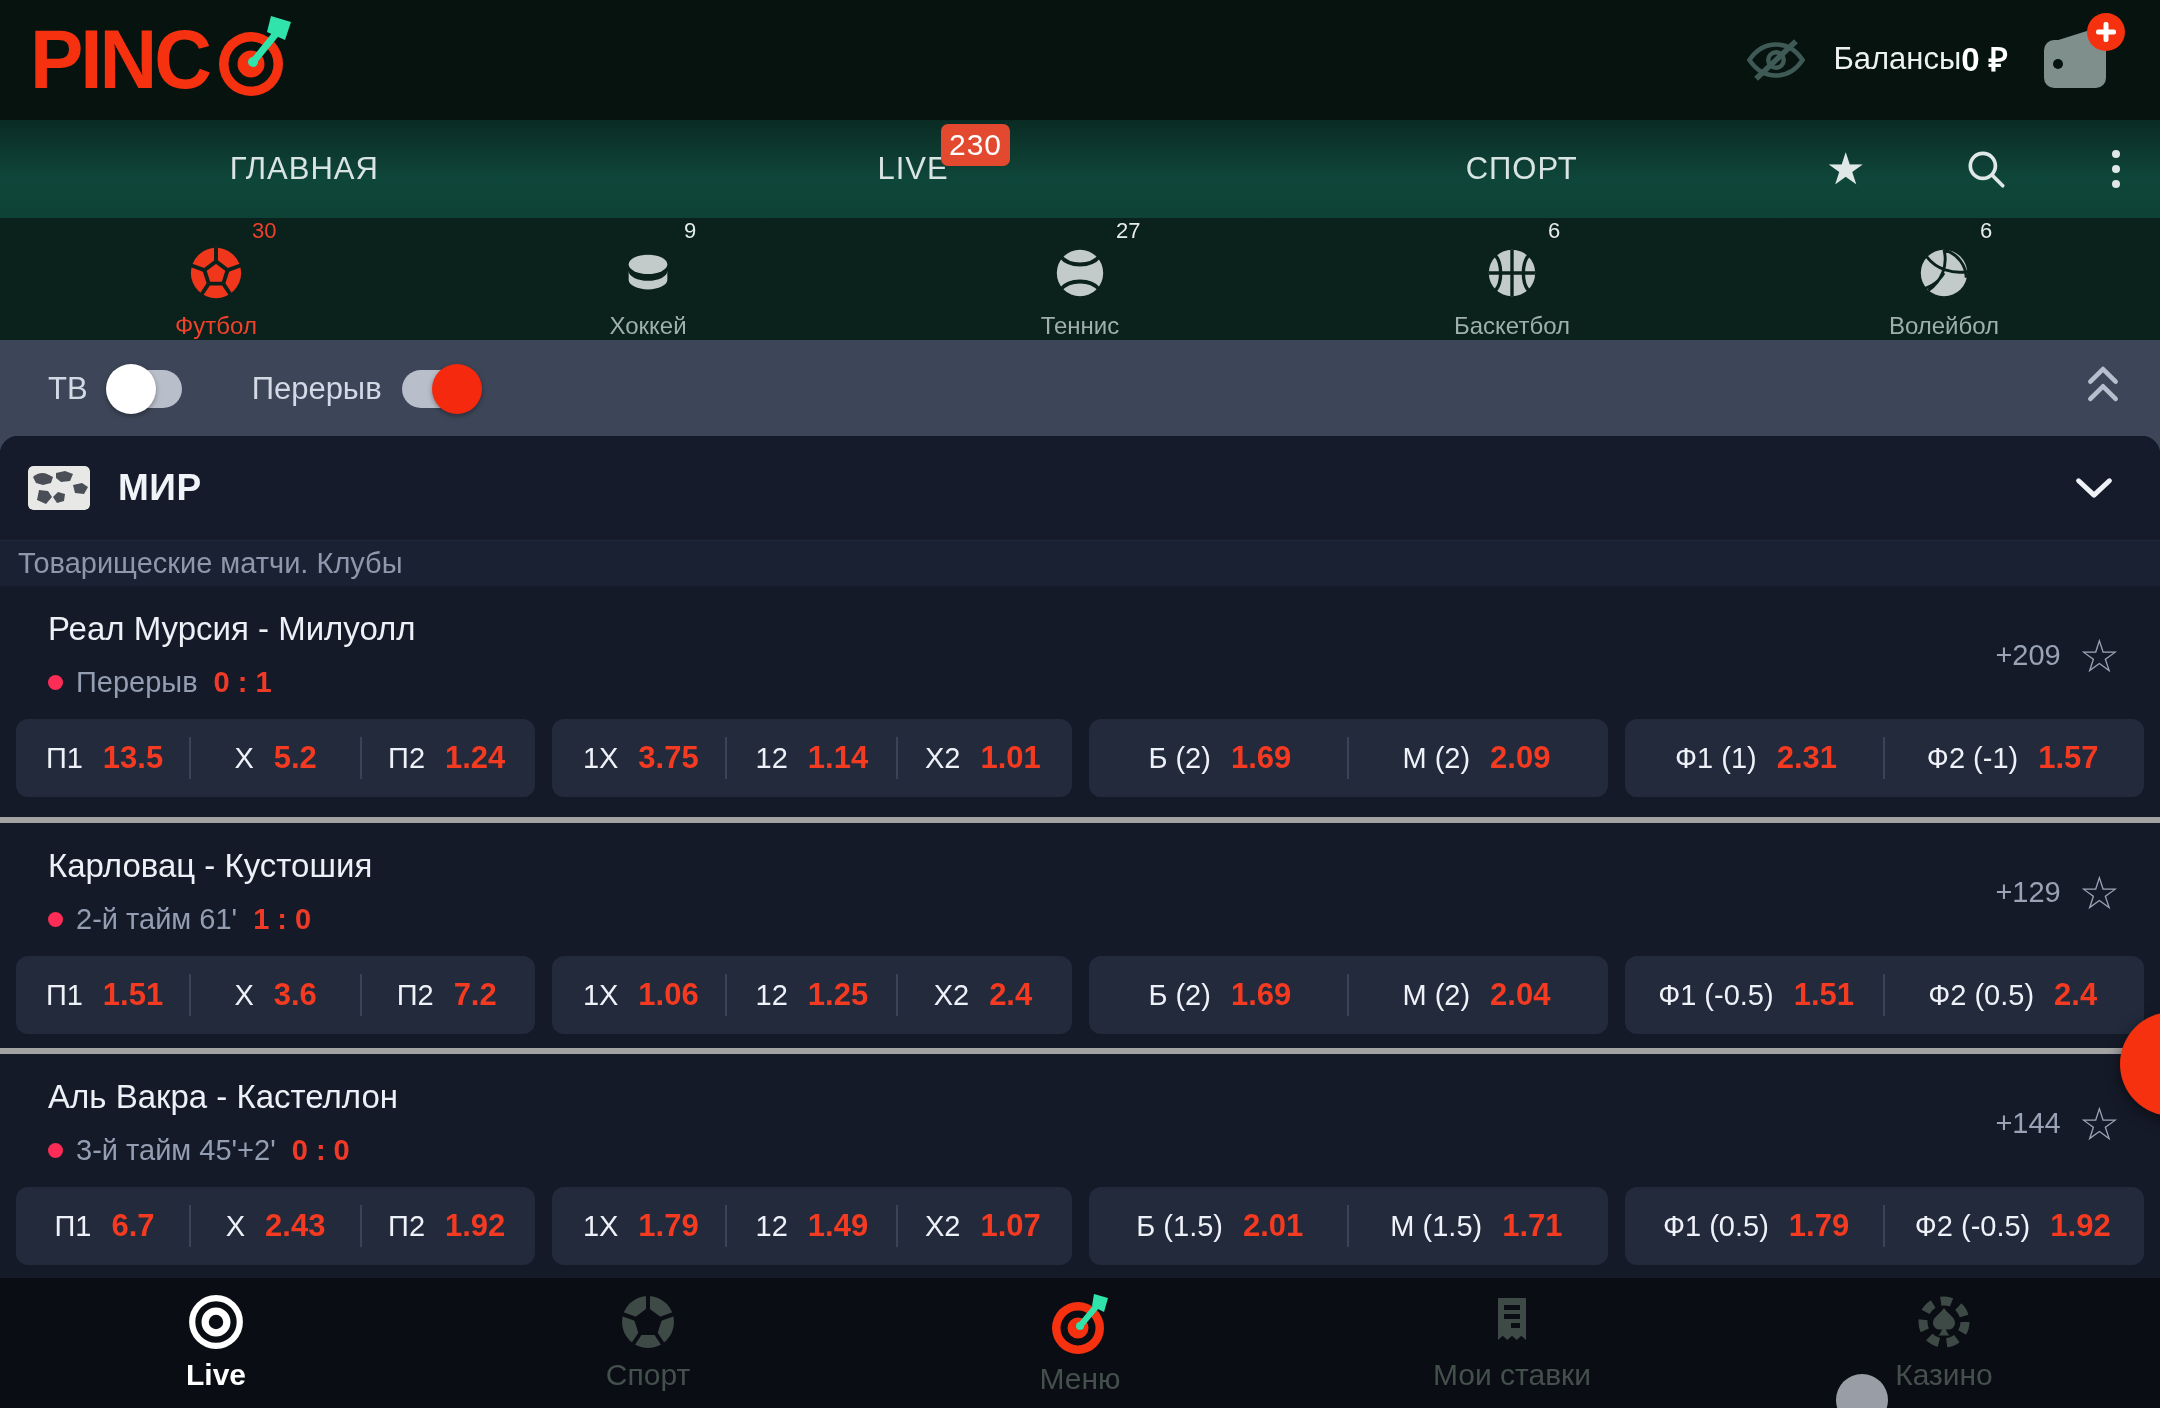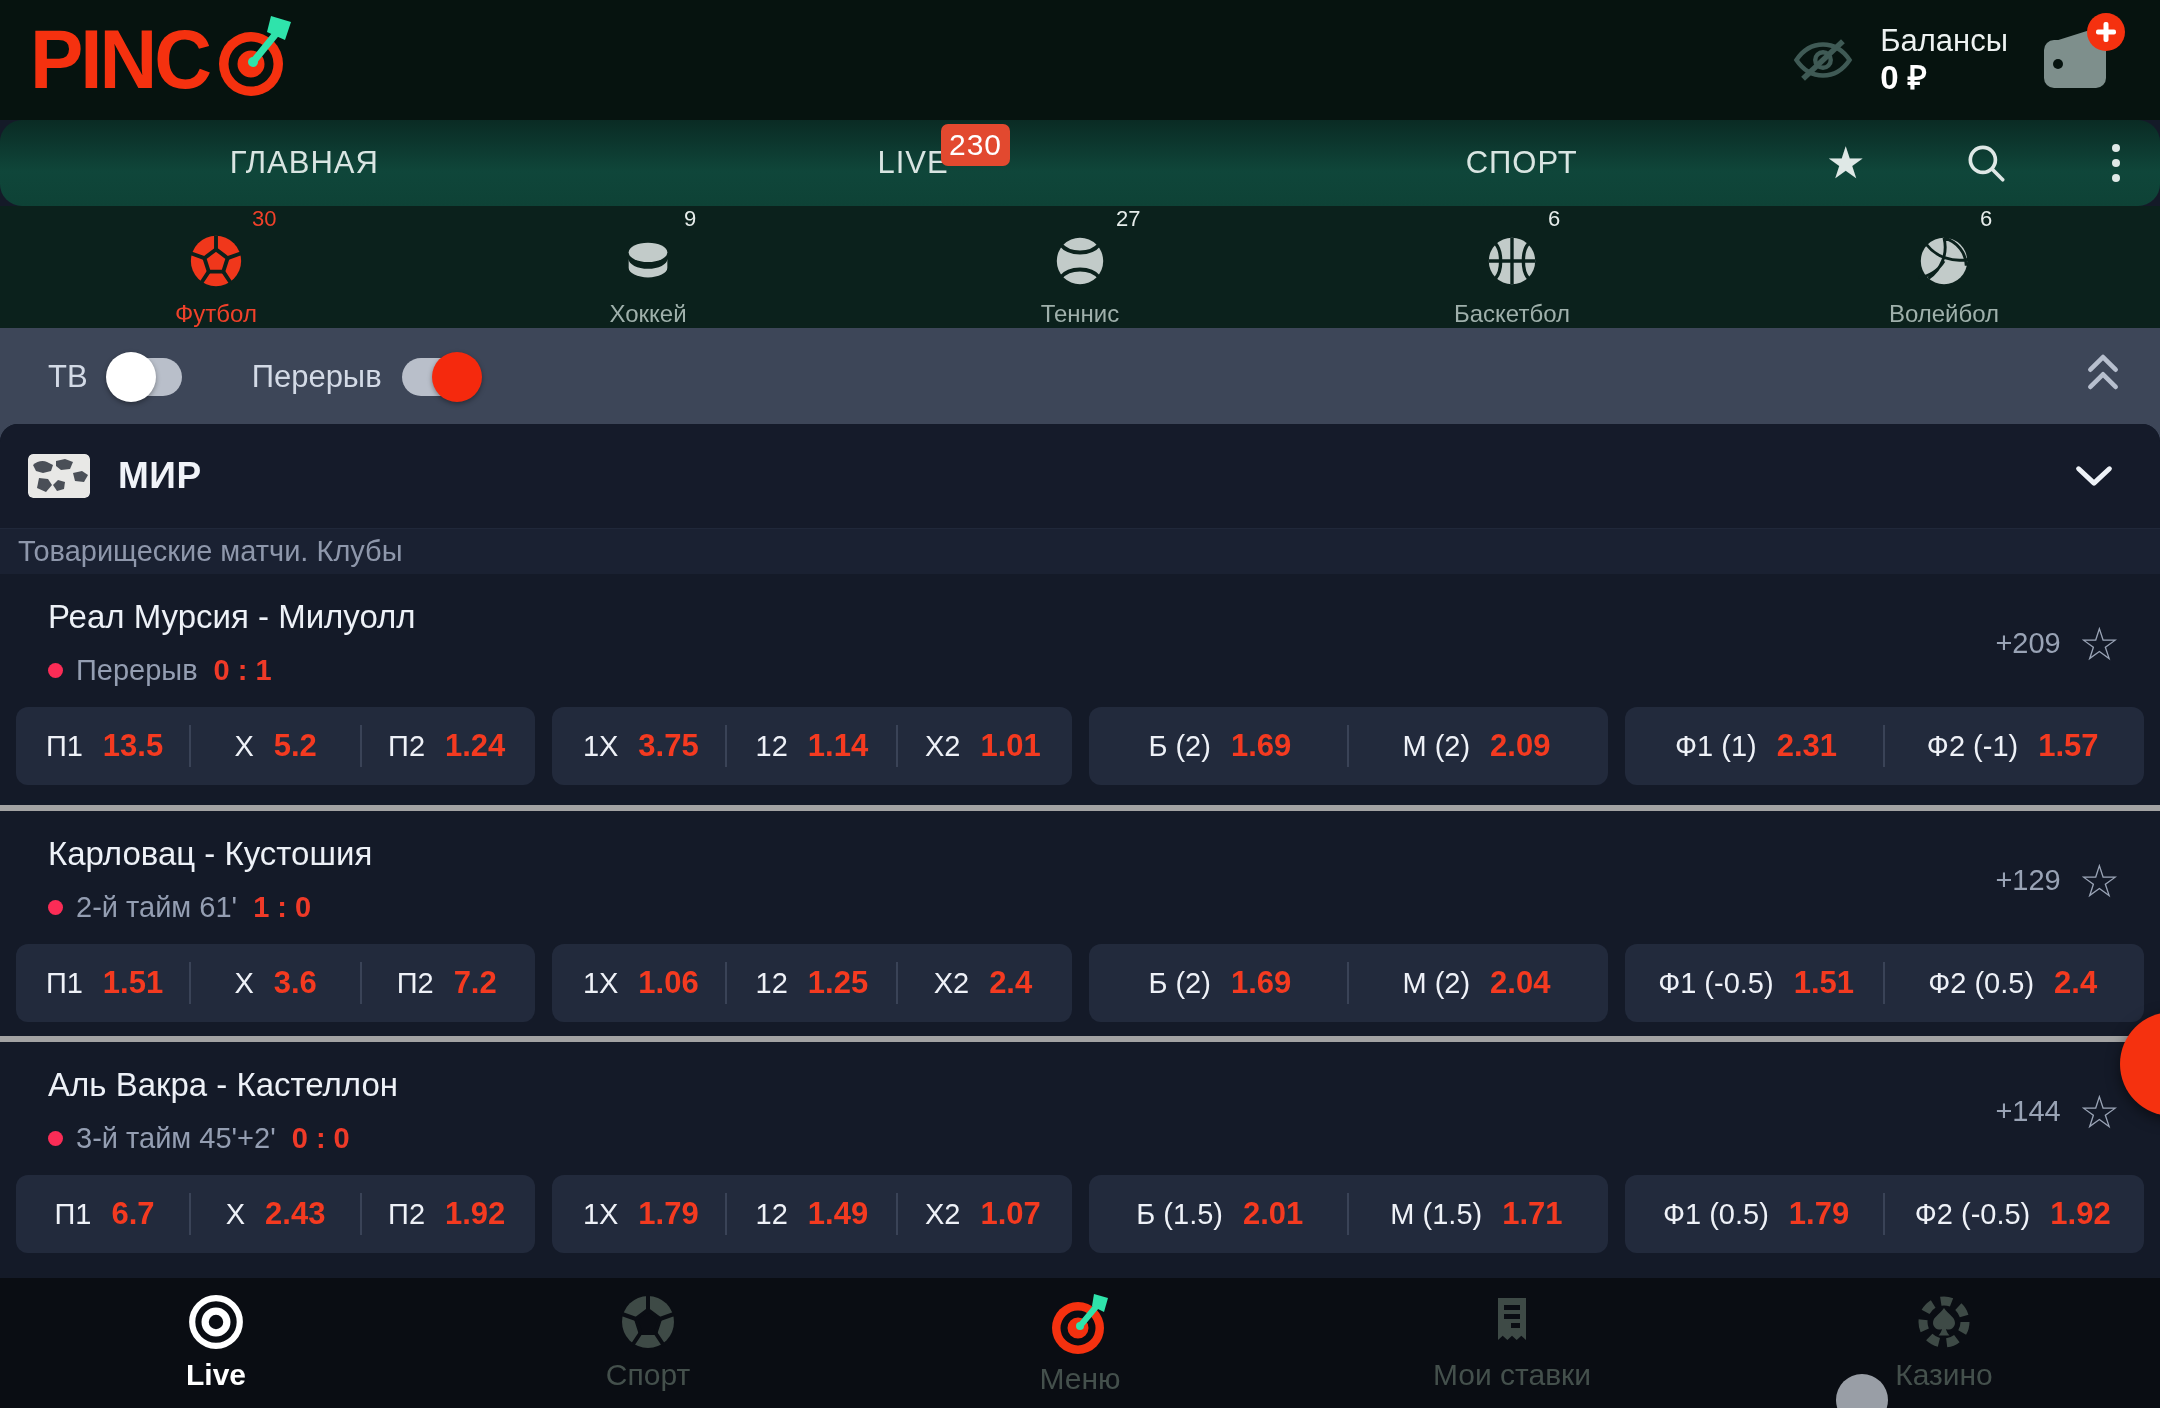--- a/index.html
+++ b/index.html
@@ -8,28 +8,28 @@
   .stage { position:relative; width:2160px; height:1408px; overflow:hidden; }
 
   
   .top-header { height:120px; background:#06130f; display:flex; align-items:center;
     justify-content:space-between; padding:0 40px 0 30px; position:relative; z-index:5; }
   .logo { display:flex; align-items:center; }
   .logo-text { color:#f5310f; font-size:80px; font-weight:800; letter-spacing:-3px;
     transform:scaleY(1.04); line-height:1; }
   .logo-target { margin-left:-2px; margin-top:-4px; }
   .header-right { display:flex; align-items:center; gap:26px; }
-  .balance-block { display:flex; flex-direction:column; align-items:flex-start; line-height:1.15; }
+  .balance-block { display:flex; flex-direction:row; align-items:flex-start; line-height:1.15; }
   .balance-label { color:#edf2f1; font-size:31px; }
   .balance-value { color:#ffffff; font-size:33px; font-weight:700; }
   .wallet-wrap { position:relative; width:86px; height:80px; }
 
   
-  .main-nav { height:86px; background:linear-gradient(180deg,#0a2b24 0%,#0f463a 60%,#0e4236 100%);
-    display:flex; align-items:center; position:relative; z-index:4;border-radius:22px; }
+  .main-nav { height:98px; background:linear-gradient(180deg,#0a2b24 0%,#0f463a 60%,#0e4236 100%);
+    display:flex; align-items:center; position:relative; z-index:4; }
   .nav-tabs { flex:1; display:flex; height:100%; }
   .nav-tab { flex:1; display:flex; align-items:center; justify-content:center;
     color:#d9e5e2; font-size:31px; letter-spacing:1px; position:relative; cursor:pointer; }
   .tab-badge { position:absolute; top:4px; left:calc(50% + 28px); background:#e2492f; color:#fff;
     font-size:30px; line-height:1; padding:6px 8px; border-radius:7px; font-weight:400; }
   .nav-icons { width:300px; display:flex; align-items:center; justify-content:space-between;
     margin-right:34px; }
   .nav-star { color:#dfe8e6; font-size:44px; line-height:1; cursor:pointer; }
   .kebab { display:flex; flex-direction:column; gap:7px; padding:6px; cursor:pointer; }
   .kebab i { width:8px; height:8px; border-radius:50%; background:#dfe8e6; }

